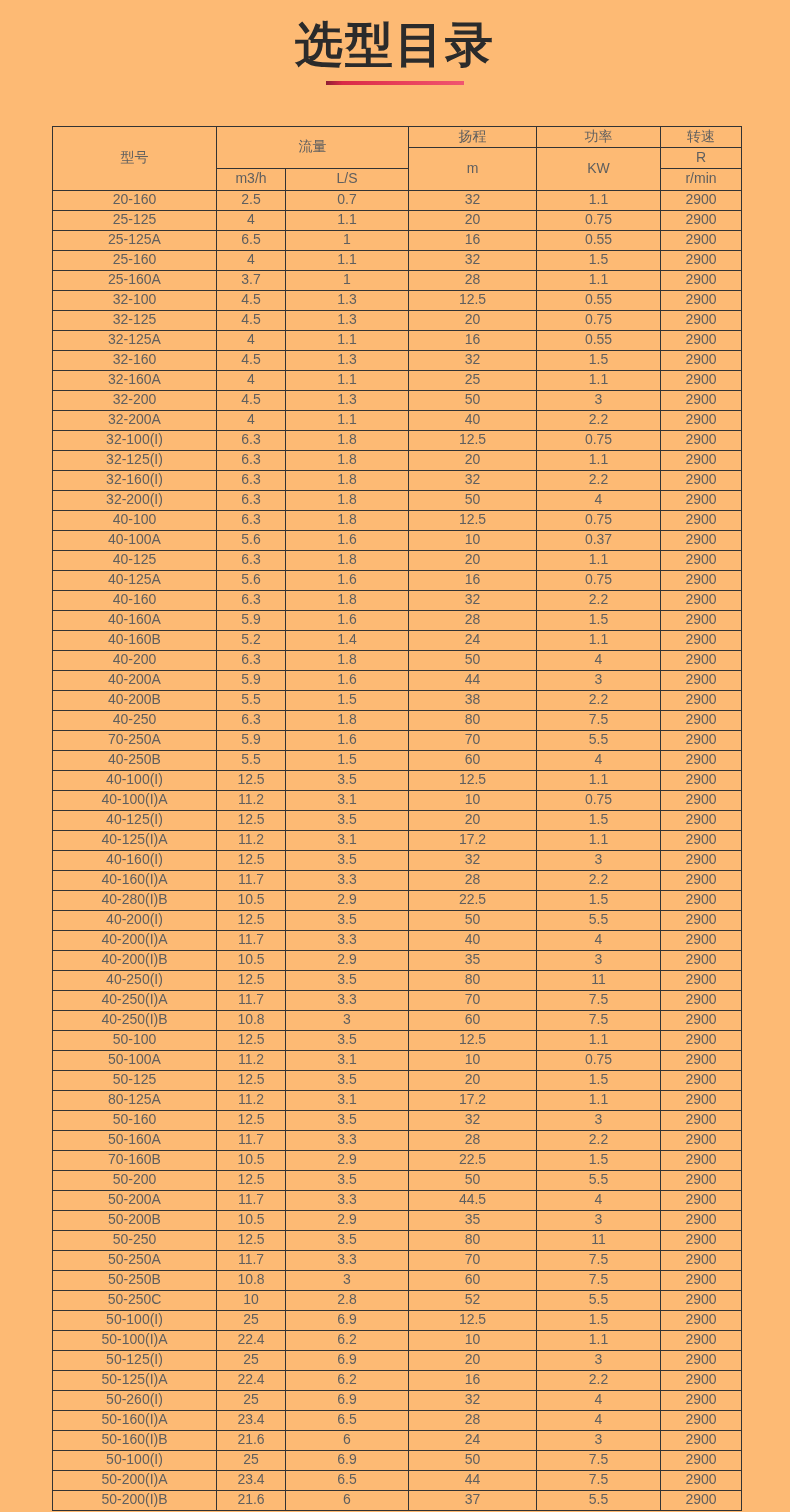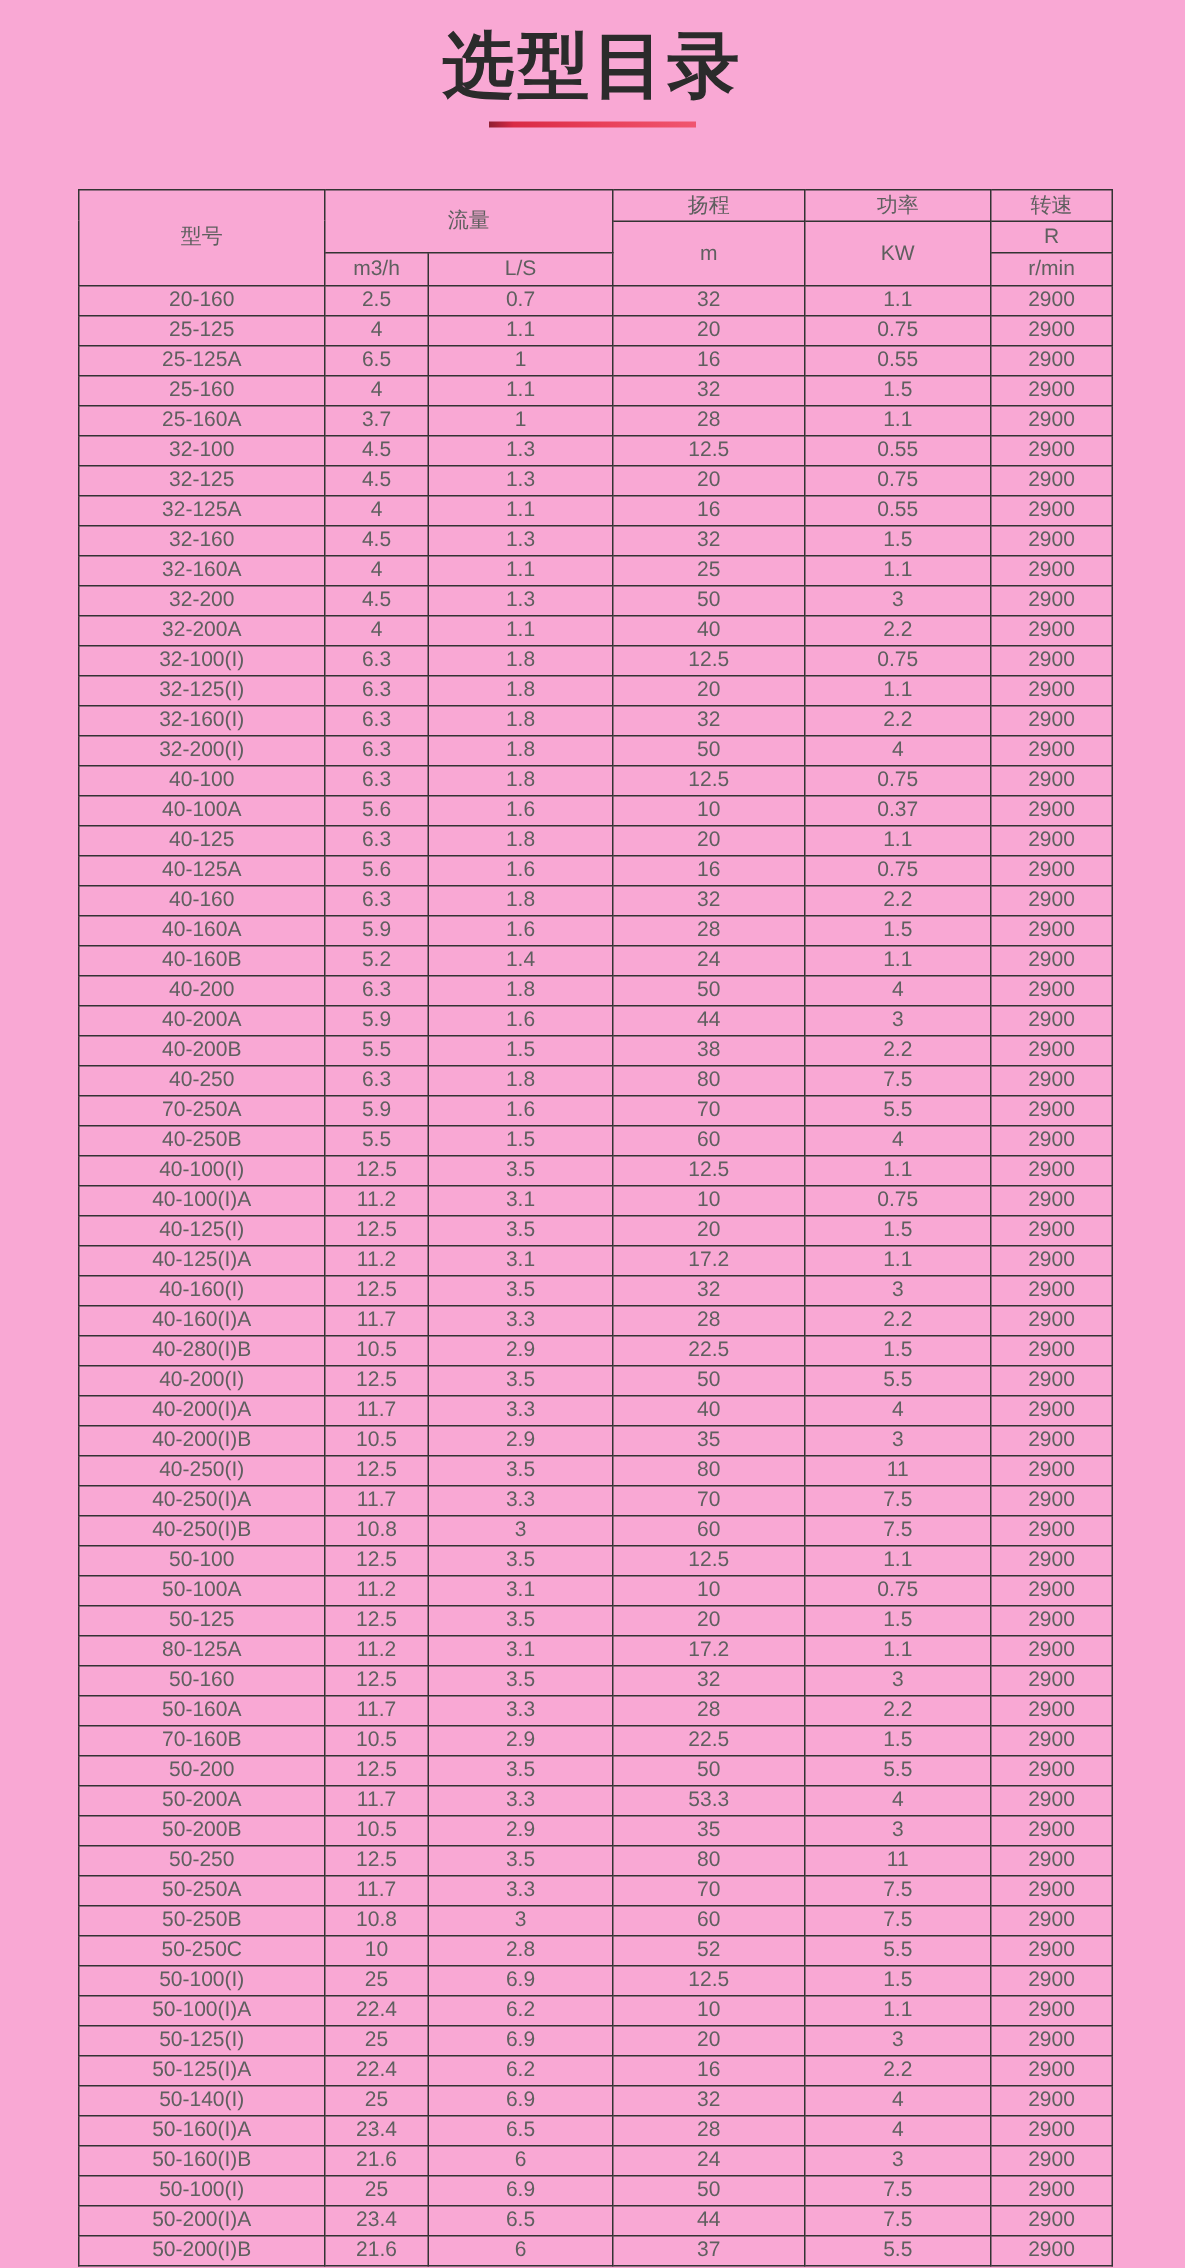--- a/index.html
+++ b/index.html
@@ -4,21 +4,21 @@
 <style>
   * { margin: 0; padding: 0; box-sizing: border-box; }
   html, body {
     width: 790px;
     background: #ffffff;
     font-family: "Liberation Sans", "DejaVu Sans", sans-serif;
   }
   .page {
     width: 790px;
     height: 1512px;
-    background: #f9a8d4;
+    background: #fdba74;
     overflow: hidden;
   }
   .title-wrap {
     text-align: center;
     padding-top: 16px;
   }
   .page-title {
     font-size: 48px;
     font-weight: 700;
     color: #2b2b2b;
@@ -491,21 +491,21 @@
           <td>12.5</td>
           <td>3.5</td>
           <td>50</td>
           <td>5.5</td>
           <td>2900</td>
         </tr>
         <tr>
           <td>50-200A</td>
           <td>11.7</td>
           <td>3.3</td>
-          <td>53.3</td>
+          <td>44.5</td>
           <td>4</td>
           <td>2900</td>
         </tr>
         <tr>
           <td>50-200B</td>
           <td>10.5</td>
           <td>2.9</td>
           <td>35</td>
           <td>3</td>
           <td>2900</td>
@@ -568,21 +568,21 @@
         </tr>
         <tr>
           <td>50-125(I)A</td>
           <td>22.4</td>
           <td>6.2</td>
           <td>16</td>
           <td>2.2</td>
           <td>2900</td>
         </tr>
         <tr>
-          <td>50-140(I)</td>
+          <td>50-260(I)</td>
           <td>25</td>
           <td>6.9</td>
           <td>32</td>
           <td>4</td>
           <td>2900</td>
         </tr>
         <tr>
           <td>50-160(I)A</td>
           <td>23.4</td>
           <td>6.5</td>

